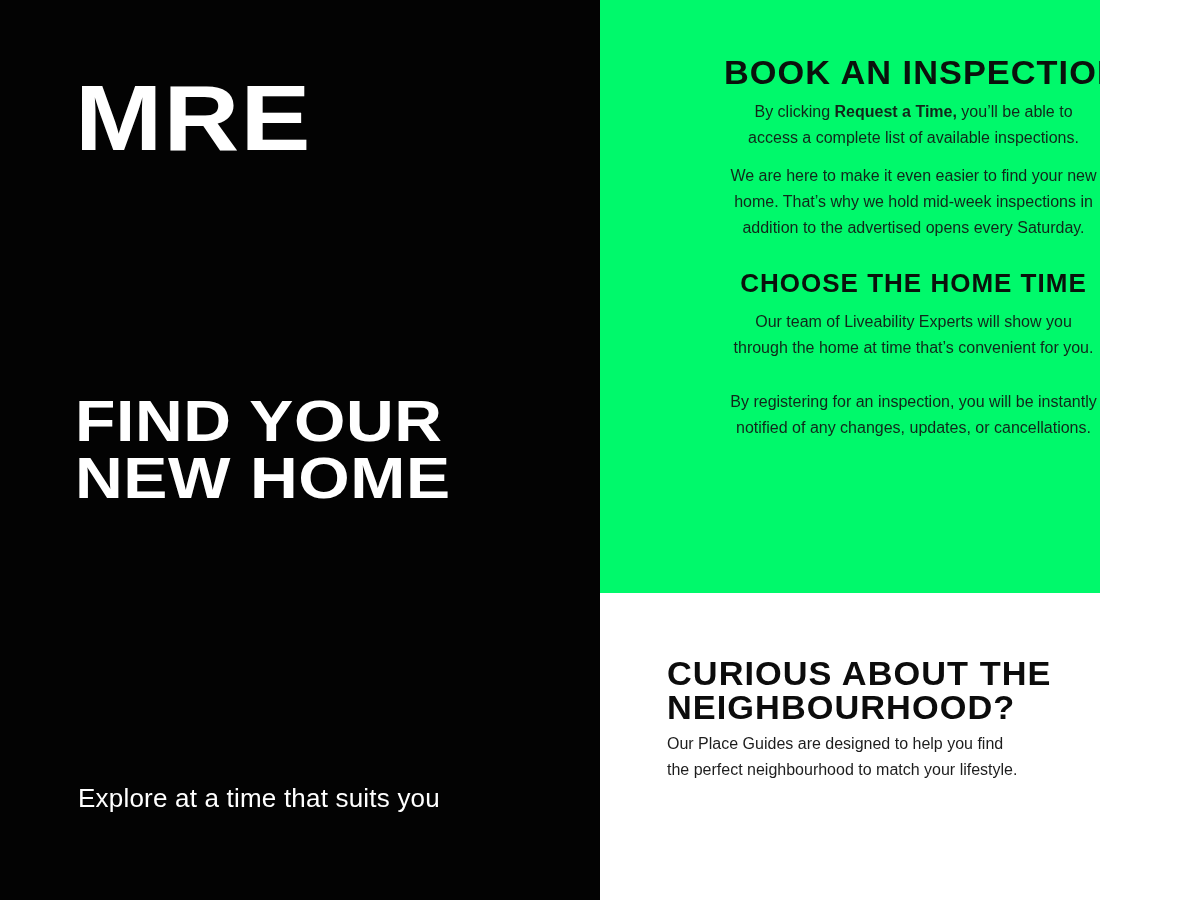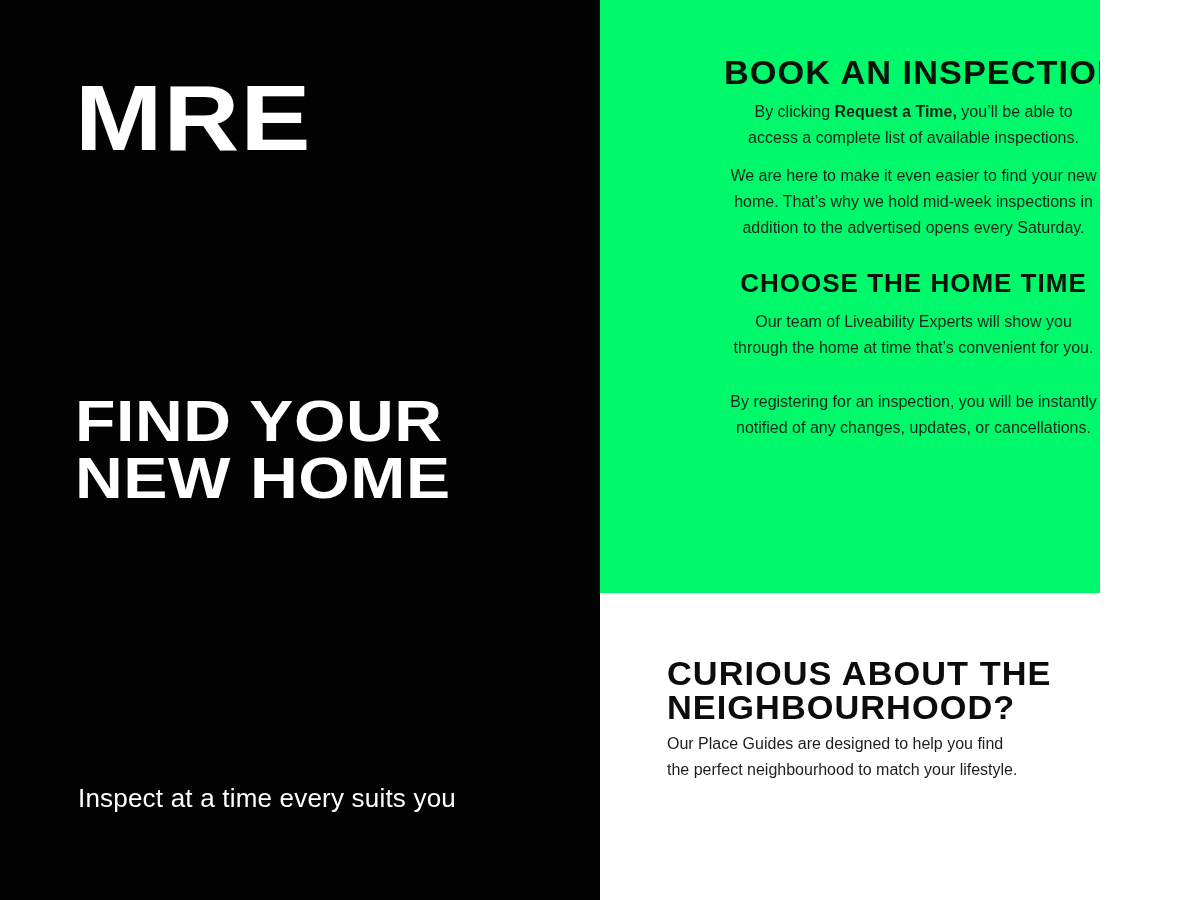--- a/index.html
+++ b/index.html
@@ -131,21 +131,21 @@
 <body>
 
 <div class="canvas">
 
   <div class="left-panel">
     <div class="brand-logo">MRE</div>
     <div class="headline">
       <span class="line">FIND YOUR</span>
       <span class="line">NEW HOME</span>
     </div>
-    <div class="tagline">Inspect at a time every suits you</div>
+    <div class="tagline">Explore at a time that suits you</div>
   </div>
 
   <div class="right-col">
 
     <div class="green-section">
 
       <div class="h-main">BOOK AN INSPECTION</div>
 
       <p class="body-copy m-p1">
         <span class="line"><span>By clicking </span><b>Request a Time,</b><span> you’ll be able to</span></span>

